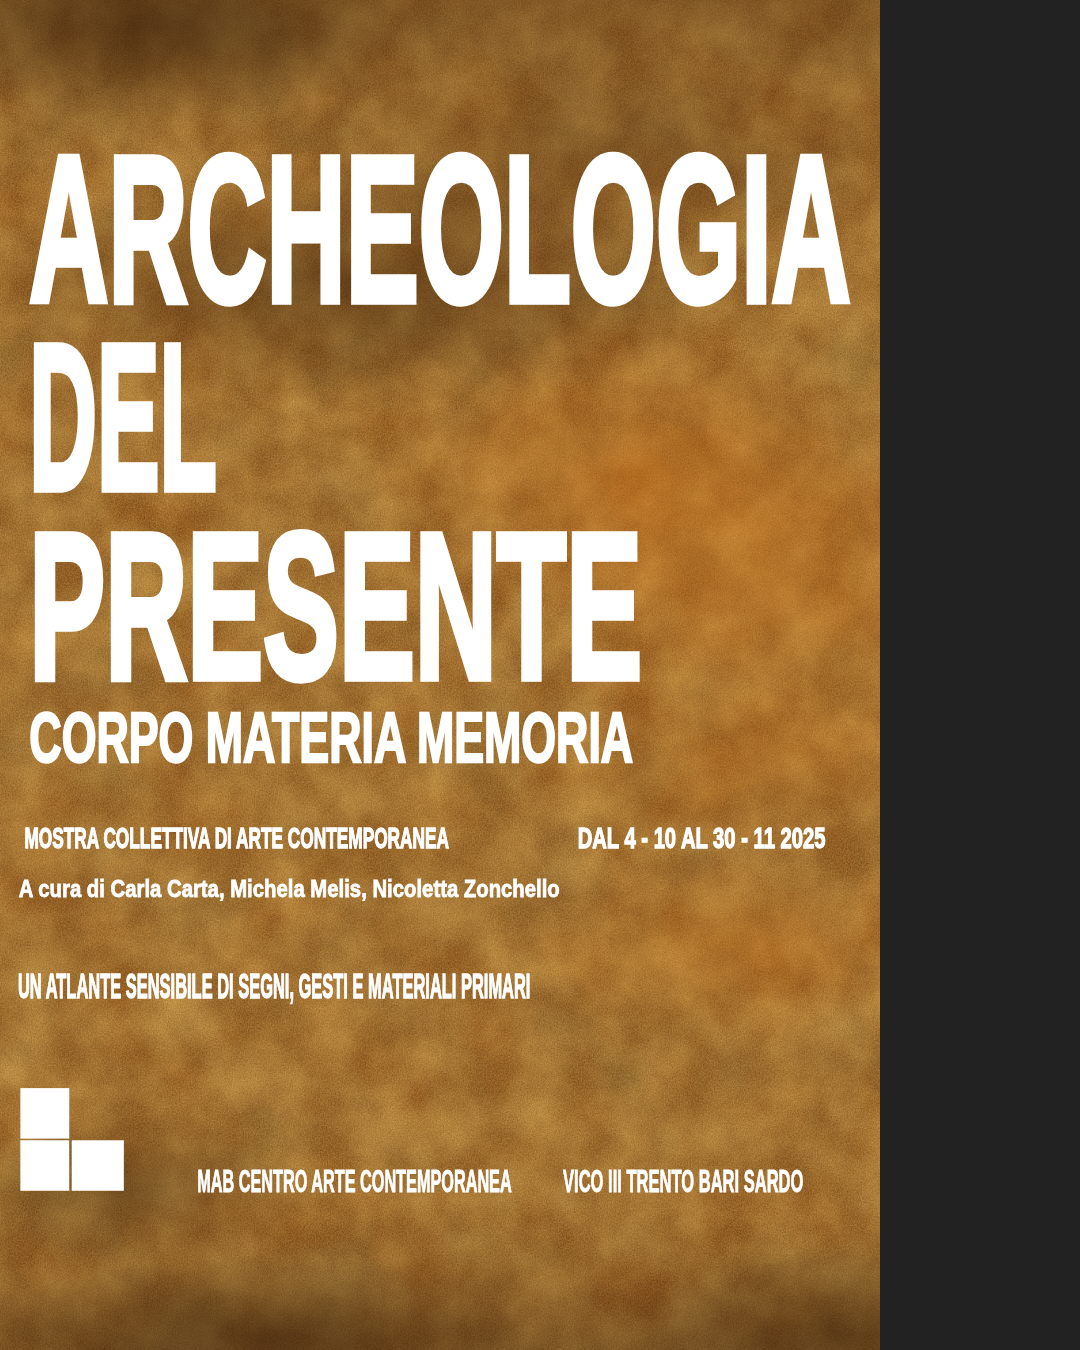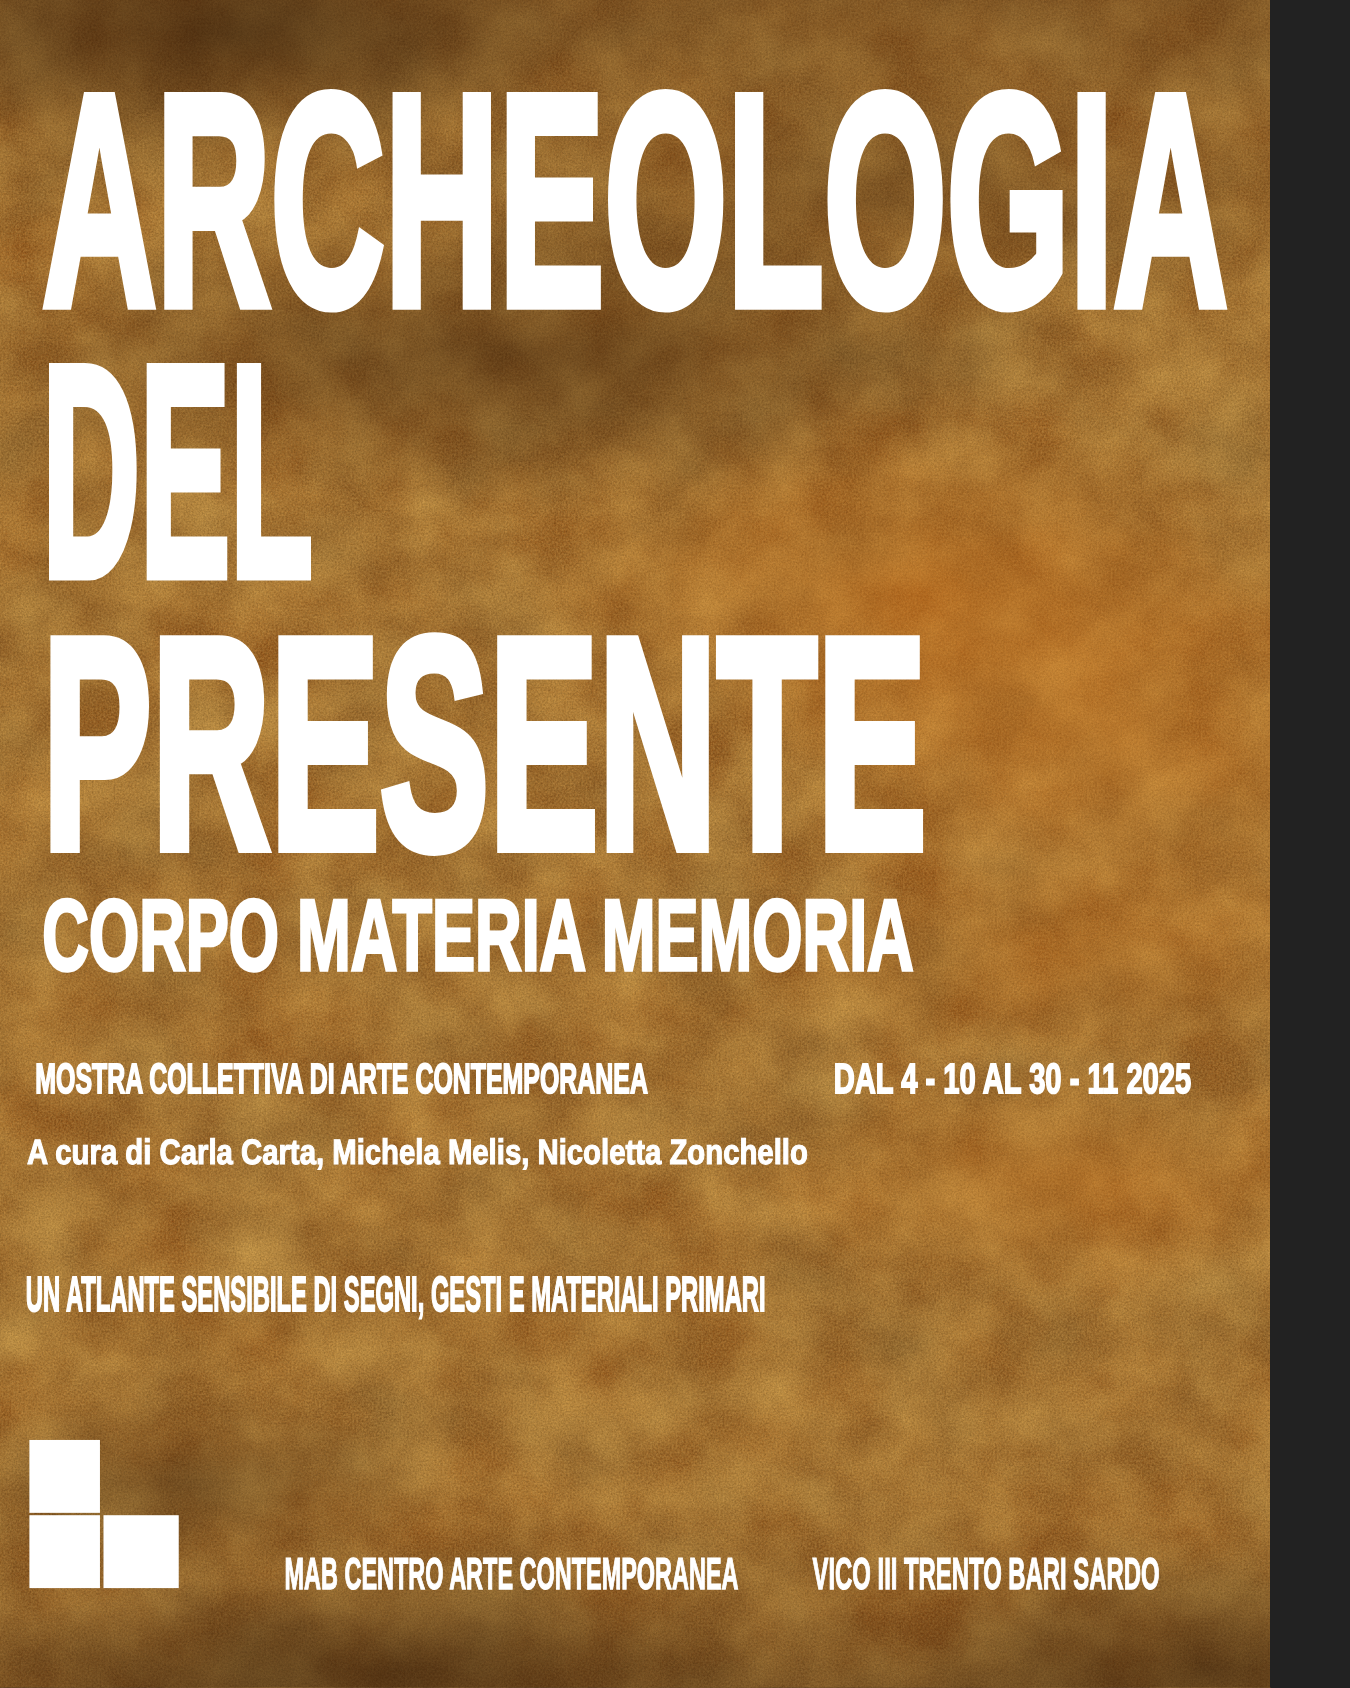--- a/index.html
+++ b/index.html
@@ -1,18 +1,18 @@
 <!DOCTYPE html>
 <html><head>
 <meta charset="utf-8">
 <style>
   html,body{margin:0;padding:0;background:#222;}
   .poster{
     position:relative;
-    width:1016px;height:1350px;
+    width:880px;height:1350px;
     overflow:hidden;
     font-family:"Liberation Sans","DejaVu Sans",sans-serif;
   }
   .bg, .content{
     position:absolute;inset:0;width:100%;height:100%;display:block;
   }
   .tone{
     position:absolute;inset:0;pointer-events:none;
     background:
       radial-gradient(42% 10% at 18% 2%,  rgba(42,22,6,.55),  rgba(42,22,6,0) 70%),

